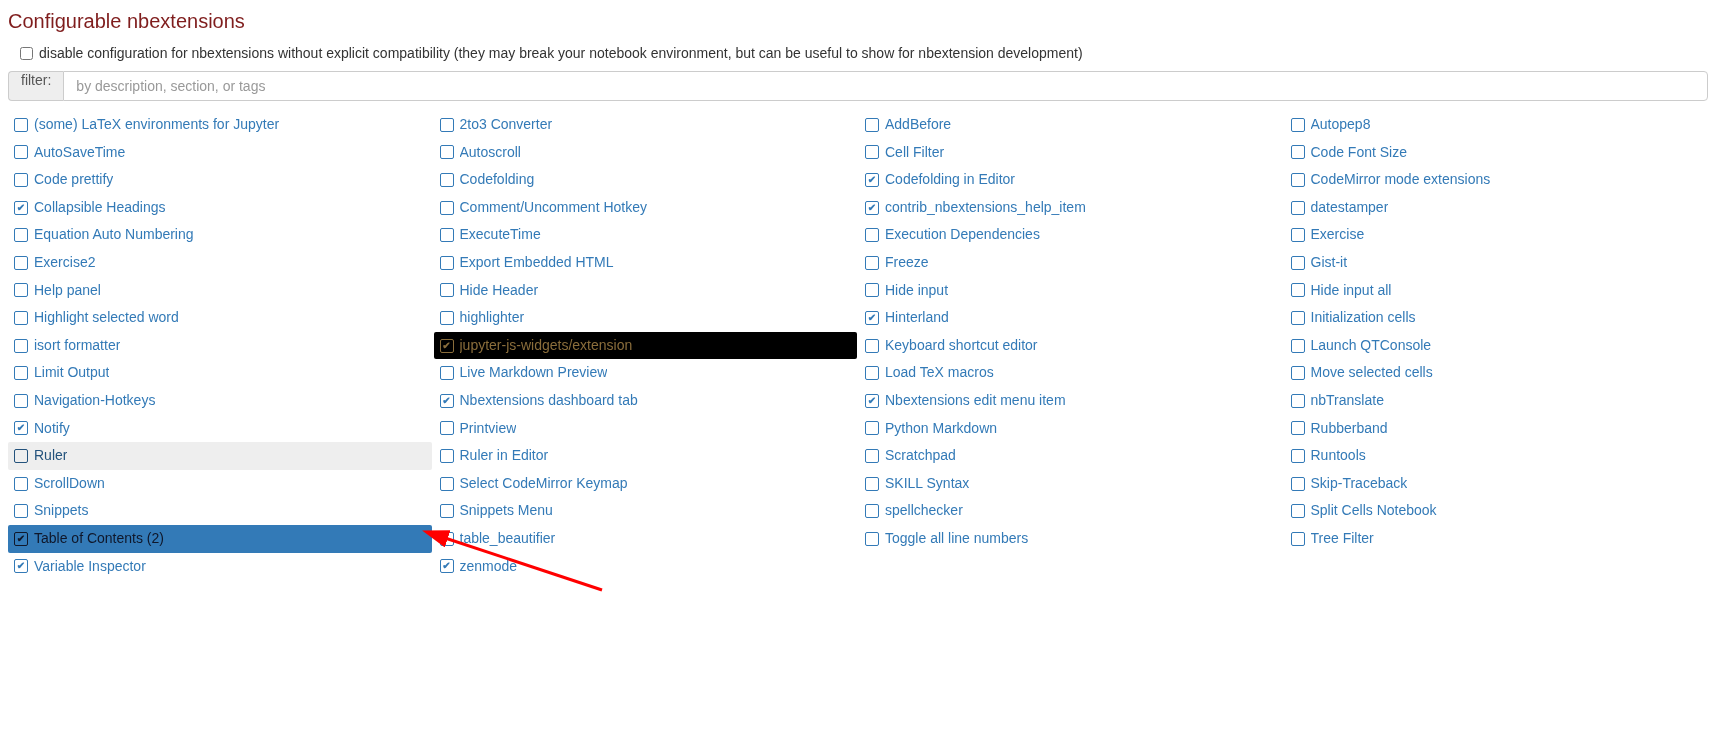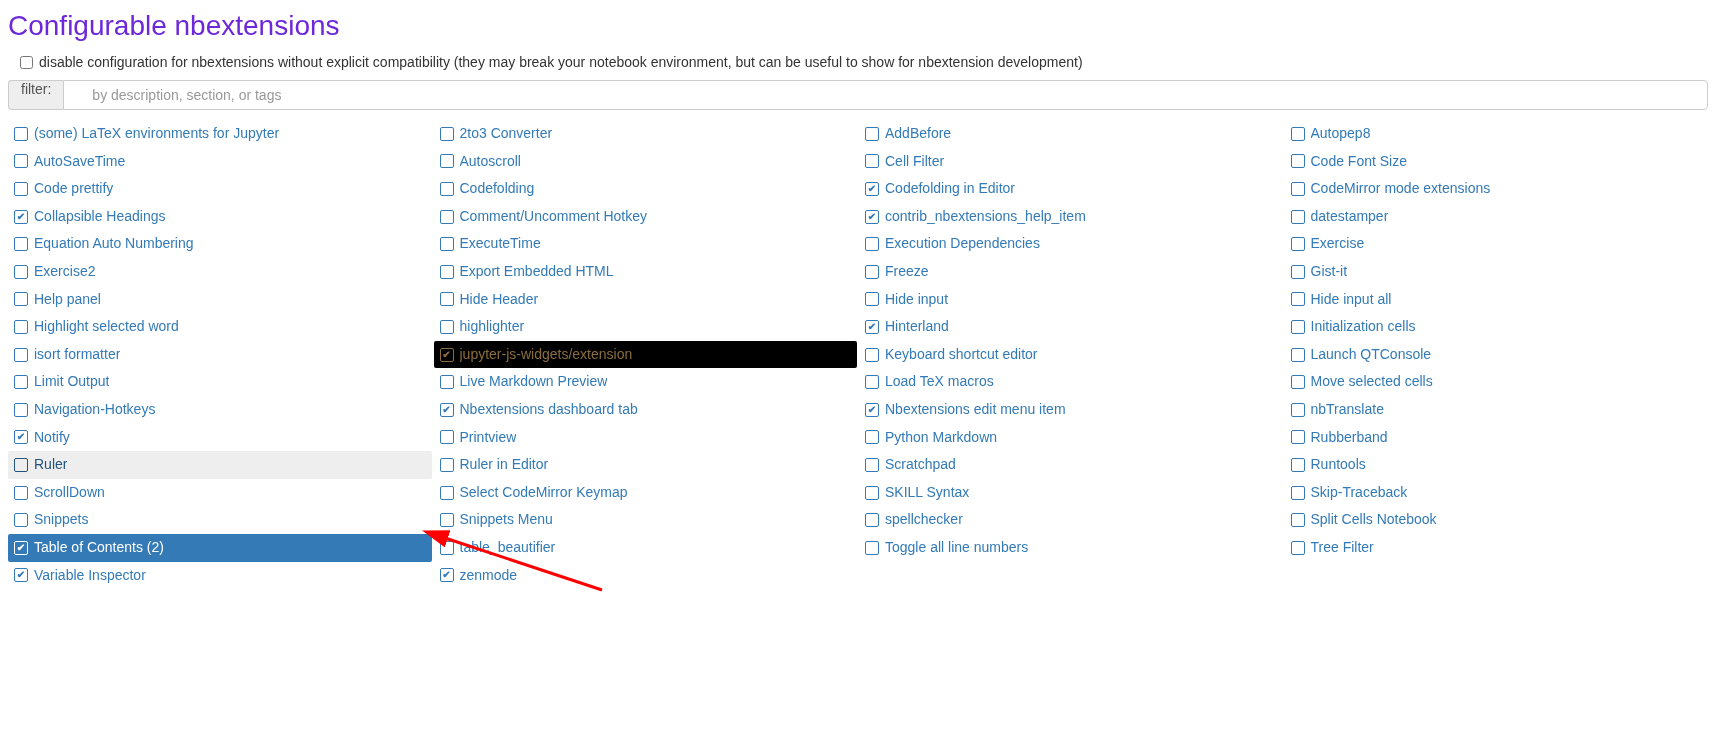--- a/index.html
+++ b/index.html
@@ -4,23 +4,23 @@
   <style>
     * { box-sizing: border-box; margin: 0; padding: 0; }
     body {
       font-family: "Helvetica Neue", Helvetica, Arial, sans-serif;
       font-size: 14px;
       color: #333;
       background: #fff;
       padding: 10px 8px;
     }
     h3.page-title {
-      font-size: 28px;
+      font-size: 20px;
       font-weight: 500;
-      color: #6d28d9;
+      color: #7f1d1d;
       margin-bottom: 12px;
     }
     .compat-row {
       display: flex;
       align-items: center;
       gap: 6px;
       margin-bottom: 10px;
       font-size: 14px;
       padding-left: 12px;
     }
@@ -38,21 +38,21 @@
       border: 1px solid #ccc;
       border-right: none;
       padding: 0 12px;
       color: #555;
       font-size: 14px;
       border-radius: 4px 0 0 4px;
     }
     .filter-input {
       flex: 1;
       border: 1px solid #ccc;
-      padding: 6px 28px;
+      padding: 6px 12px;
       font-size: 14px;
       border-radius: 0 4px 4px 0;
       outline: none;
       color: #a16207;
     }
     .filter-input::placeholder { color: #999; }
     .ext-grid {
       display: grid;
       grid-template-columns: repeat(4, 1fr);
       gap: 0 2px;
@@ -71,21 +71,21 @@
     .ext-item.hovered {
       background: #eee;
       color: #23527c;
     }
     .ext-item.highlighted {
       background: #000000;
       color: #8a6d3b;
     }
     .ext-item.selected {
       background: #337ab7;
-      color: #ffffff;
+      color: #0f172a;
     }
     .ext-checkbox {
       width: 14px;
       height: 14px;
       border: 1.5px solid currentColor;
       border-radius: 2px;
       display: inline-flex;
       align-items: center;
       justify-content: center;
       flex-shrink: 0;

